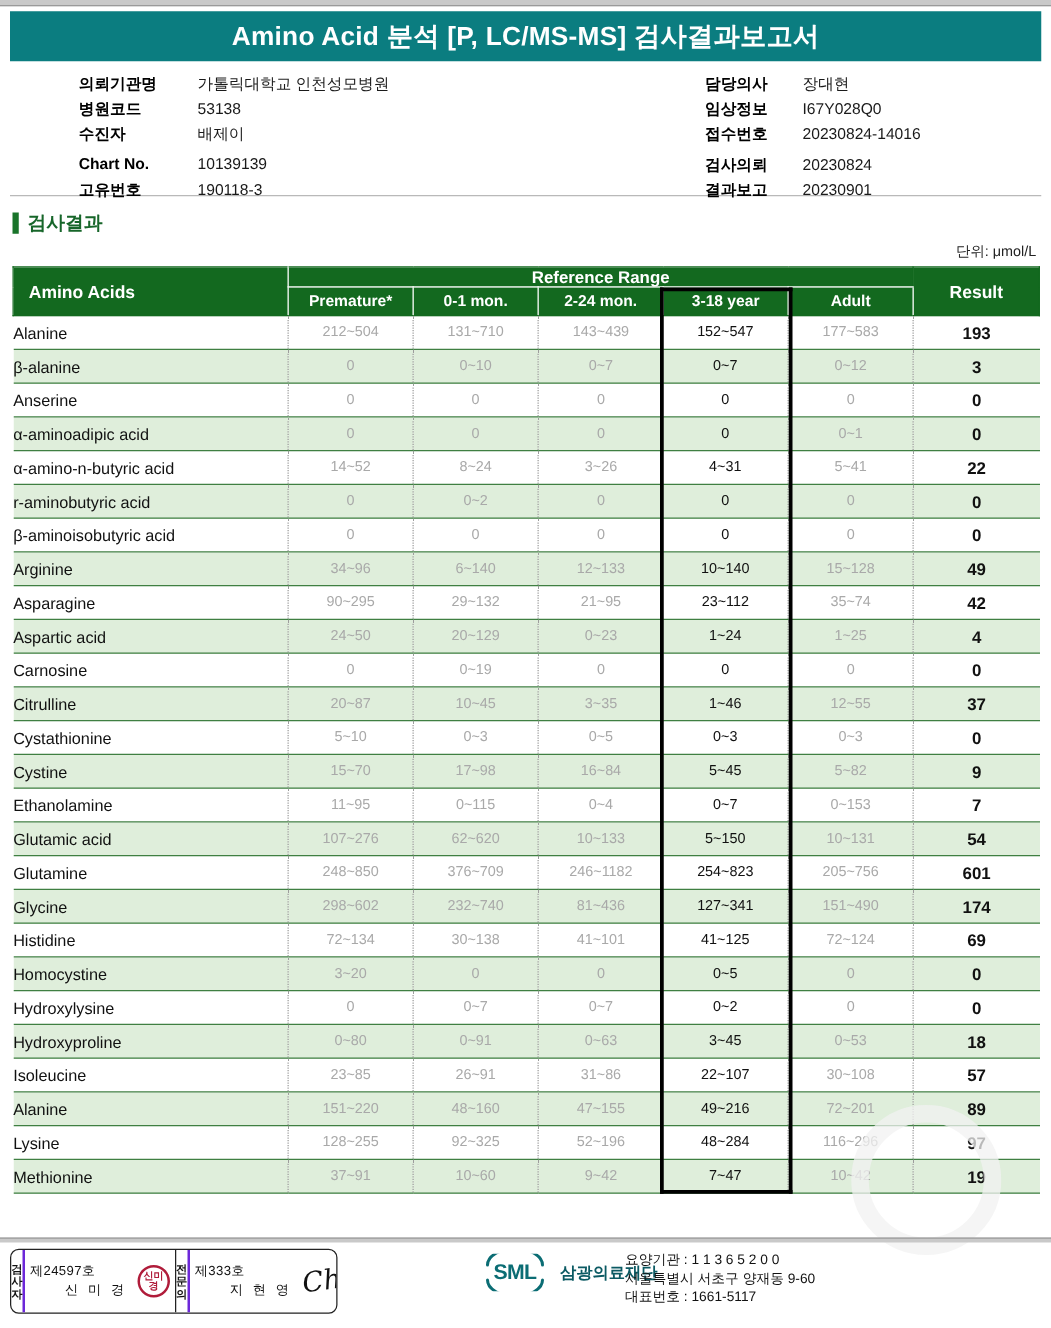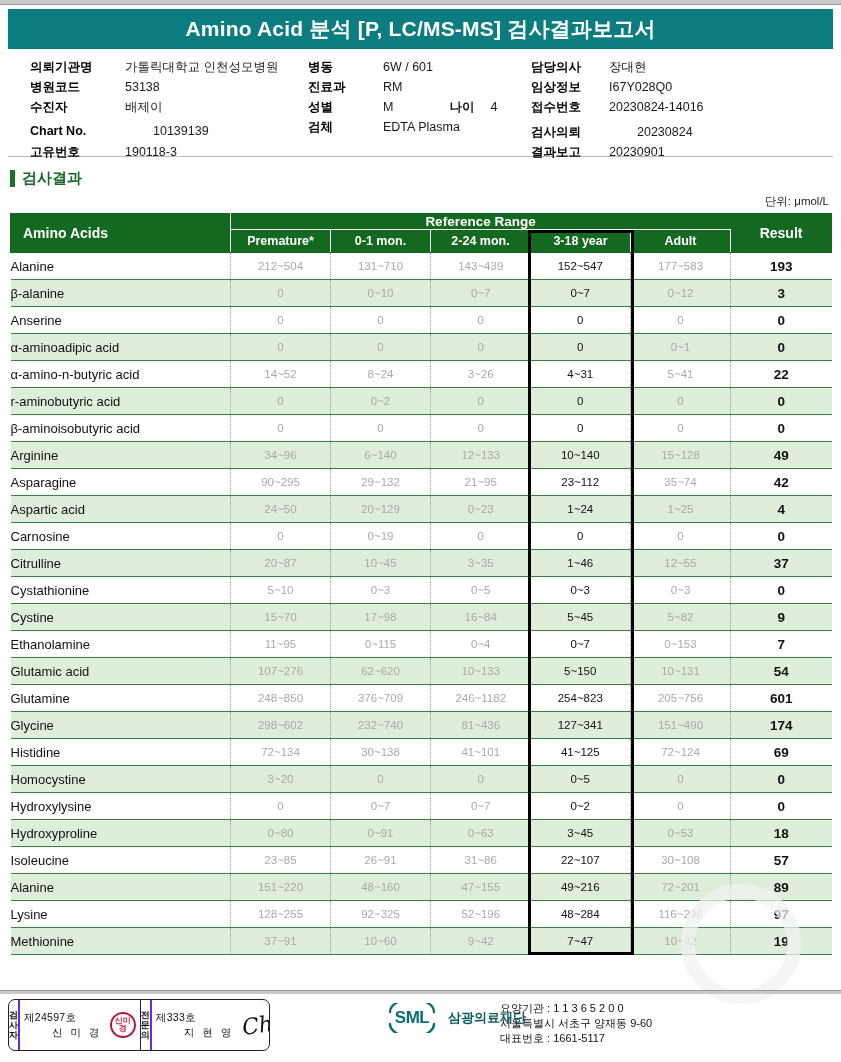--- a/index.html
+++ b/index.html
@@ -48,26 +48,27 @@
   .info-col { position: absolute; top: 0; }
   .info-col.c1 { left: 22px; }
   .info-col.c2 { left: 300px; }
   .info-col.c3 { left: 523px; }
 
   .irow {
     display: flex;
     align-items: baseline;
     height: 20px;
   }
-  .irow.gap { margin-top: 5px; gap: 28px; }
+  .irow.gap { margin-top: 5px; }
   .ilabel {
     font-size: 12.5px;
     font-weight: bold;
     color: #000000;
     white-space: nowrap;
+    margin-left: 33px;
   }
   .ivalue {
     font-size: 12.5px;
     font-weight: normal;
     color: #1a1a1a;
     white-space: nowrap;
   }
   .c1 .ilabel { width: 95px; }
   .c2 .ilabel { width: 75px; }
   .c3 .ilabel { width: 78px; }
@@ -347,40 +348,20 @@
     <div class="irow gap">
       <span class="ilabel">Chart No.</span>
       <span class="ivalue">10139139</span>
     </div>
     <div class="irow">
       <span class="ilabel">고유번호</span>
       <span class="ivalue">190118-3</span>
     </div>
   </div>
 
-  <div class="info-col c2">
-    <div class="irow">
-      <span class="ilabel">병동</span>
-      <span class="ivalue">6W / 601</span>
-    </div>
-    <div class="irow">
-      <span class="ilabel">진료과</span>
-      <span class="ivalue">RM</span>
-    </div>
-    <div class="irow">
-      <span class="ilabel">성별</span>
-      <span class="ivalue">M</span>
-      <span class="inline-extra-label">나이</span>
-      <span class="inline-extra-value">4</span>
-    </div>
-    <div class="irow">
-      <span class="ilabel">검체</span>
-      <span class="ivalue">EDTA Plasma</span>
-    </div>
-  </div>
 
   <div class="info-col c3">
     <div class="irow">
       <span class="ilabel">담당의사</span>
       <span class="ivalue">장대현</span>
     </div>
     <div class="irow">
       <span class="ilabel">임상정보</span>
       <span class="ivalue">I67Y028Q0</span>
     </div>

